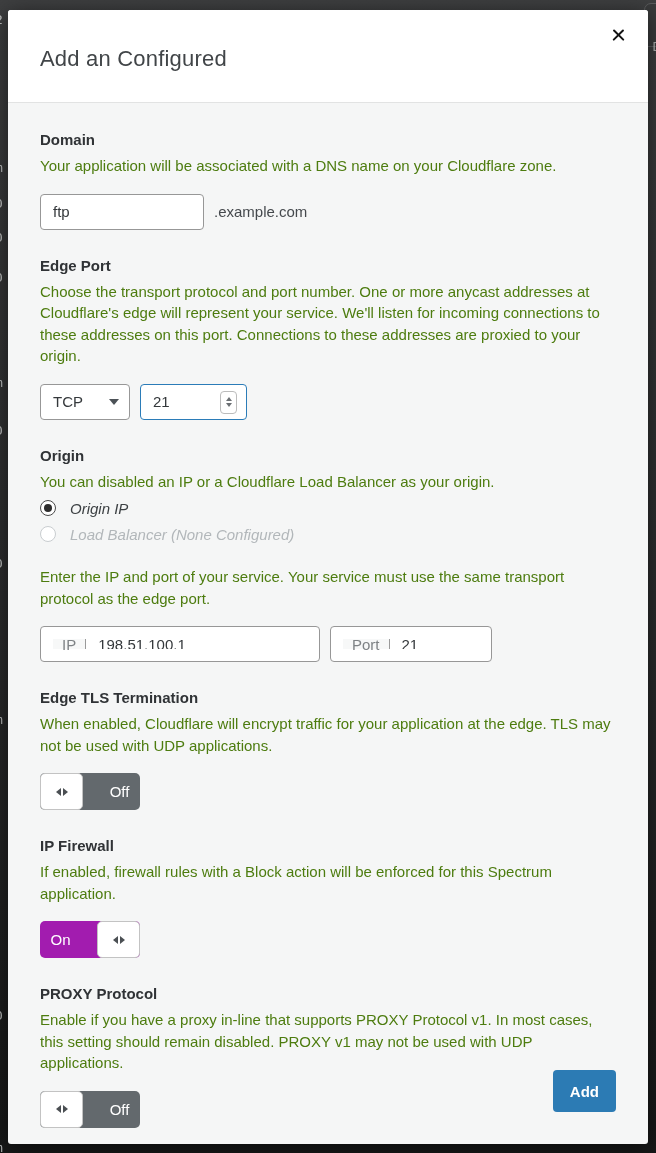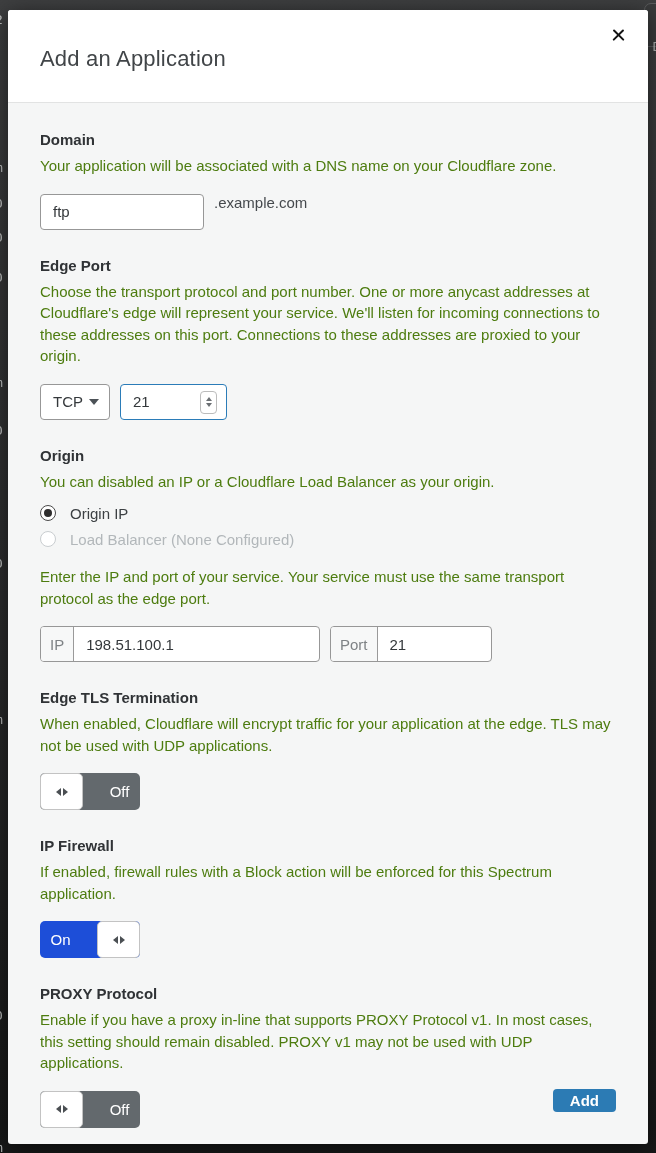--- a/index.html
+++ b/index.html
@@ -26,79 +26,79 @@
   .x-bar { position: absolute; left: 1px; top: 7px; width: 15px; height: 2.4px;
     background: #141414; border-radius: 1px; }
   .x-bar.a { transform: rotate(45deg); } .x-bar.b { transform: rotate(-45deg); }
 
   .modal-body { position: relative; padding: 28px 32px 0 32px; box-sizing: border-box;
     height: 1041px; }
   .section-heading { margin: 0 0 7px 0; font-size: 15px; font-weight: 700; color: #303336; }
   .section { margin-top: 27px; } .section.first { margin-top: 0; }
   .desc { margin: 0 0 17px 0; font-size: 15px; line-height: 21.5px; color: #4d7c0f;
     max-width: 578px; }
-  .control-row { display: flex; align-items: flex-start; }
+  .control-row { display: flex; align-items: center; }
 
   .text-input, .prefix-group, .select-box, .number-input { box-sizing: border-box;
     height: 36px; background: #fff; border: 1px solid #979797; border-radius: 4px;
     font-size: 15px; color: #34383b; }
   .text-input { padding: 0 12px; outline: none; font-family: inherit; }
   .domain-input { width: 164px; }
   .suffix { margin-left: 10px; font-size: 15px; color: #45494d; }
 
-  .select-box { width: 70px; display: flex; align-items: center; justify-content: space-between;
+  .select-box { width: 90px; display: flex; align-items: center; justify-content: space-between;
     padding: 0 10px 0 12px; cursor: pointer; }
   .chevron-down { width: 0; height: 0; border-left: 5px solid transparent;
     border-right: 5px solid transparent; border-top: 6px solid #4c5257; }
   .number-input { width: 107px; margin-left: 10px; border: 1.5px solid #2b7cb8;
     display: flex; align-items: center; position: relative; }
   .number-input input { border: none; outline: none; background: transparent; width: 70px;
     padding: 0 0 0 12px; font-size: 15px; color: #34383b; font-family: inherit; }
   .stepper { position: absolute; right: 9px; top: 6px; width: 15px; height: 21px;
     border: 1px solid #bcbcbc; border-radius: 4px; background: #fff; display: flex;
     flex-direction: column; align-items: center; justify-content: center; cursor: pointer; }
   .st-tri-up { width: 0; height: 0; border-left: 3.5px solid transparent;
     border-right: 3.5px solid transparent; border-bottom: 4px solid #6b6f73; margin-bottom: 2px; }
   .st-tri-down { width: 0; height: 0; border-left: 3.5px solid transparent;
     border-right: 3.5px solid transparent; border-top: 4px solid #6b6f73; }
 
   .radio-group { margin-bottom: 14px; }
-  .radio-row { display: flex; align-items: center; height: 26px; cursor: pointer; }
+  .radio-row { display: flex; height: 26px; cursor: pointer; font-style: italic; }
   .radio-row.disabled { cursor: default; }
   .radio-circle { box-sizing: border-box; width: 16px; height: 16px; border-radius: 50%;
     border: 1px solid #4a4a4a; background: #fff; margin-right: 14px; position: relative; }
   .radio-circle.checked::after { content: ""; position: absolute; left: 3px; top: 3px;
     width: 8px; height: 8px; border-radius: 50%; background: #2d2d2d; }
   .radio-circle.disabled { border-color: #c9cdd0; }
   .radio-label { font-size: 15px; color: #3c4043; }
   .radio-row.disabled .radio-label { color: #b2b7ba; }
 
-  .prefix-group { display: flex; align-items: stretch; overflow: hidden; padding: 0; }
+  .prefix-group { display: flex; align-items: stretch; overflow: hidden; padding: 12px; }
   .ip-group { width: 280px; } .port-group { width: 162px; margin-left: 10px; }
   .prefix-label { display: flex; align-items: center; justify-content: center;
     background: #f7f8f8; border-right: 1px solid #9a9a9a; color: #7e8285;
     font-size: 15px; padding: 0 9px; }
   .prefix-group input { border: none; outline: none; background: transparent; flex: 1;
     min-width: 0; padding: 0 0 0 12px; font-size: 15px; color: #34383b; font-family: inherit; }
 
   .toggle { position: relative; width: 100px; height: 37px; border-radius: 5px;
     box-sizing: border-box; cursor: pointer; }
-  .toggle.off { background: #63696d; } .toggle.on { background: #1d4ed8; }
+  .toggle.off { background: #63696d; } .toggle.on { background: #a21caf; }
   .toggle .handle { position: absolute; top: 0; width: 43px; height: 37px;
     box-sizing: border-box; background: #fff; border: 1px solid #c3c3c3; border-radius: 5px;
     display: flex; align-items: center; justify-content: center; }
   .toggle.off .handle { left: 0; } .toggle.on .handle { right: 0; }
   .toggle .state-label { position: absolute; top: 0; width: 41px; height: 37px;
     display: flex; align-items: center; justify-content: center; color: #fff; font-size: 15px; }
   .toggle.off .state-label { right: 0; } .toggle.on .state-label { left: 0; }
   .arr { display: inline-block; width: 0; height: 0; border: 4px solid transparent; }
   .arr.l { border-right: 5px solid #4b4f53; margin-right: 2px; }
   .arr.r { border-left: 5px solid #4b4f53; }
 
-  .add-btn { position: absolute; right: 32px; bottom: 32px; height: 23px; padding: 0 17px;
+  .add-btn { position: absolute; right: 32px; bottom: 32px; height: 42px; padding: 0 17px;
     background: #2c7bb4; color: #fff; border: none; border-radius: 4px; font-size: 15px;
     font-weight: 700; font-family: inherit; cursor: pointer; }
 </style>
 </head>
 <body>
 
 <div class="backdrop">
   <span class="bg-glyph" style="top:12px">2</span>
   <span class="bg-glyph" style="top:160px">m</span>
   <span class="bg-glyph" style="top:196px">0</span>
@@ -110,21 +110,21 @@
   <span class="bg-glyph" style="top:712px">m</span>
   <span class="bg-glyph" style="top:1008px">0</span>
   <span class="bg-glyph" style="top:1140px">m</span>
   <div class="bg-corner"></div>
   <span class="bg-glyph-r" style="top:40px">D</span>
 </div>
 
 <div class="modal">
 
   <div class="modal-header">
-    <h1 class="modal-title">Add an Application</h1>
+    <h1 class="modal-title">Add an Configured</h1>
     <button class="close-btn">
       <span class="x-wrap">
         <span class="x-bar a"></span>
           <span class="x-bar b"></span>
       </span>
     </button>
   </div>
 
   <div class="modal-body">
 

